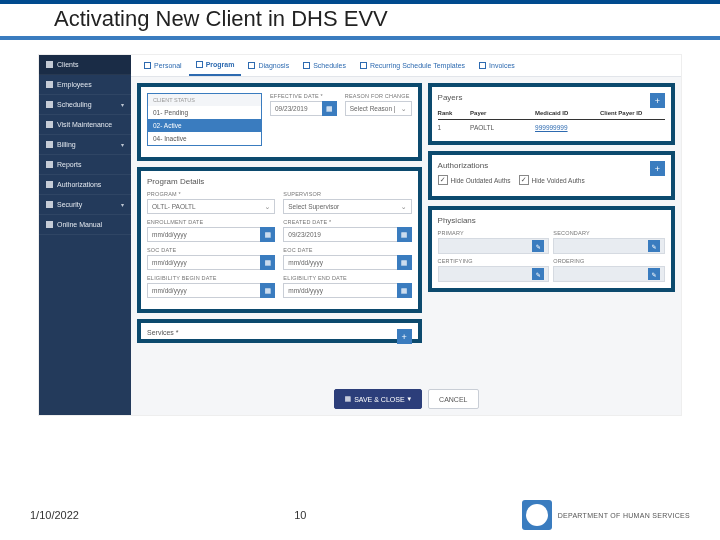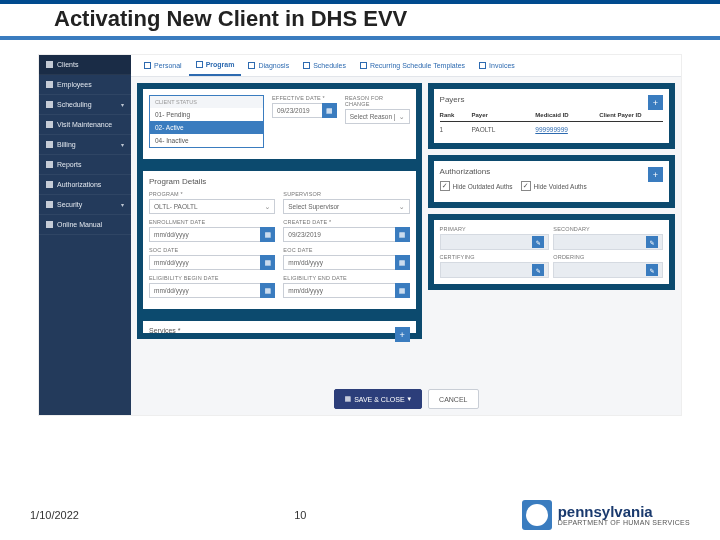--- a/index.html
+++ b/index.html
@@ -1,35 +1,35 @@
 <!DOCTYPE html>
 <html><head>
 <meta charset="utf-8">
 <style>
 *{box-sizing:border-box;margin:0;padding:0;font-family:Arial,sans-serif}
 body{width:720px;height:540px;background:#fff;position:relative;overflow:hidden}
 .titlebar{background:#004a8e;color:#fff;padding:4px 0 0 0;position:relative}
 .titlebar .arrow{position:absolute;left:30px;top:10px;width:0;height:0;border-top:6px solid transparent;border-bottom:6px solid transparent;border-left:10px solid #fff}
-.titlebar h1{color:#222;background:#fff;font-size:22px;font-weight:700;padding:2px 10px 4px 54px;margin:0}
+.titlebar h1{color:#222;background:#fff;font-size:22px;font-weight:400;padding:2px 10px 4px 54px;margin:0}
 .titlebar .under{height:4px;background:#3a7cbf}
 .app{display:flex;margin:14px 38px 0 38px;height:362px;font-size:7px;color:#555;background:#fff;border:1px solid #eee}
 .sidebar{width:92px;background:#233a5b;color:#e3e8ef;display:flex;flex-direction:column}
 .sb-item{padding:6px 7px;font-size:7px;display:flex;align-items:center;gap:4px;border-bottom:1px solid rgba(255,255,255,.06);cursor:pointer}
 .sb-item.active{background:#1a2c46}
 .sb-ic{width:7px;height:7px;display:inline-block;background:#e3e8ef;opacity:.85}
 .sb-caret{margin-left:auto;font-size:6px;opacity:.8}
 .main{flex:1;background:#f5f6f8;display:flex;flex-direction:column}
 .tabs{display:flex;background:#fff;border-bottom:1px solid #e2e5ea;padding:0 6px}
 .tab{padding:6px 7px;font-size:7px;color:#2d6ab0;display:flex;align-items:center;gap:3px;cursor:pointer}
 .tab.active{border-bottom:2px solid #2d6ab0;font-weight:600}
 .tab-ic{width:7px;height:7px;border:1px solid #2d6ab0;display:inline-block}
 .content{display:flex;flex:1;gap:6px;padding:6px}
-.col-l{flex:1.15;display:flex;flex-direction:column;}
+.col-l{flex:1.15;display:flex;flex-direction:column;gap:6px}
 .col-r{flex:1;display:flex;flex-direction:column;gap:6px}
-.panel{background:#fff;border:6px solid #0c4a6e;padding:6px;position:relative}
+.panel{background:#fff;border:4px solid #0c4a6e;padding:6px;position:relative}
 .row{display:flex;gap:8px;margin-bottom:5px}
 .fld{flex:1;display:flex;flex-direction:column;gap:2px}
 .lbl{font-size:5.5px;text-transform:uppercase;color:#777;letter-spacing:.2px}
 .inp{border:1px solid #c9ced6;padding:3px 4px;font-size:6.5px;color:#666;background:#fff;display:flex;align-items:center;justify-content:space-between;height:15px}
 .inp.sel::after{content:"⌄";color:#888;font-size:7px}
 .cal{width:15px;height:15px;background:#3a7cbf;display:flex;align-items:center;justify-content:center;color:#fff;font-size:7px}
 .dategrp{display:flex}
 .dategrp .inp{flex:1;border-right:none}
 .dropdown{border:1px solid #3a7cbf;background:#fff;width:115px}
 .dd-hdr{background:#f3f5f8;color:#999;font-size:5.5px;padding:3px 5px;text-transform:uppercase}
@@ -279,20 +279,21 @@
             <div class="chk on">
                 <span>Hide Outdated Auths</span>
               </div>
             <div class="chk on">
                 <span>Hide Voided Auths</span>
               </div>
           </div>
         </div>
 
         <div class="panel">
+          <div class="sec-title">Physicians</div>
           <div class="phgrid">
             <div class="phcell">
                 <div class="lbl">PRIMARY</div>
                 <div class="phbox">
                   <div class="phedit">✎</div>
                 </div>
               </div>
             <div class="phcell">
                 <div class="lbl">SECONDARY</div>
                 <div class="phbox">
@@ -323,17 +324,16 @@
     </div>
   </div>
 </div>
 
 <div class="footer">
   <span>1/10/2022</span>
   <span>10</span>
   <div class="logo">
     <div class="seal"></div>
     <div class="logotxt">
-      <span class="logot1">pennsylvania</span>
       <span class="logot2">DEPARTMENT OF HUMAN SERVICES</span>
     </div>
   </div>
 </div>
 
 </body></html>

